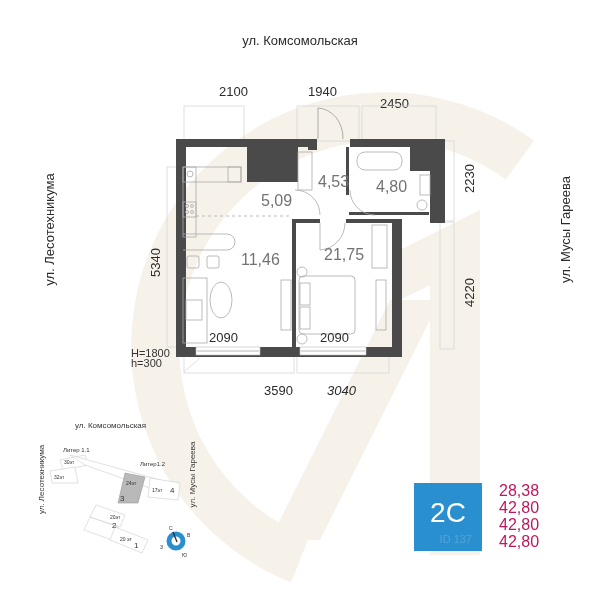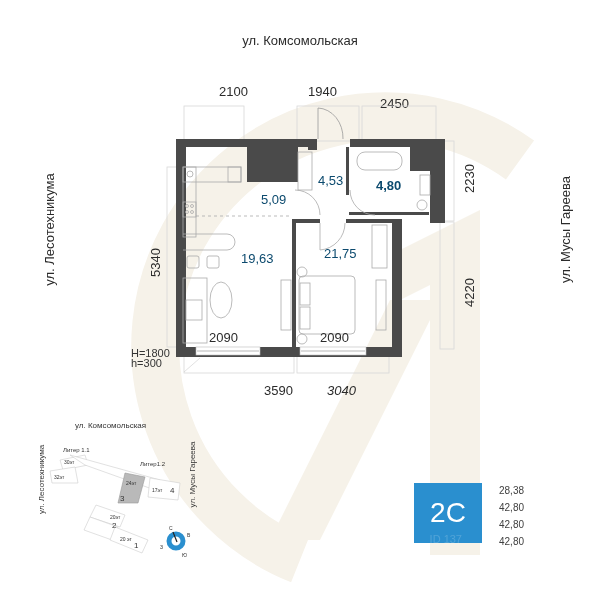--- a/index.html
+++ b/index.html
@@ -1,25 +1,25 @@
 <!DOCTYPE html>
 <html><head>
 <meta charset="utf-8">
 <style>
   html,body{margin:0;padding:0;background:#ffffff;}
   body{width:600px;height:600px;position:relative;overflow:hidden;font-family:"Liberation Sans","DejaVu Sans",sans-serif;color:#2b2b2b;}
   .abs{position:absolute;}
   .street{font-size:13px;color:#2b2b2b;white-space:nowrap;}
   .vert{transform:rotate(-90deg);transform-origin:center center;}
   .dim{font-size:13px;color:#2b2b2b;white-space:nowrap;}
-  .area{font-size:13px;color:#0c4a6e;white-space:nowrap;}
+  .area{font-size:16px;color:#737373;white-space:nowrap;}
   .small{font-size:8px;color:#333;white-space:nowrap;}
   .tiny{font-size:5px;color:#333;white-space:nowrap;}
   .badge{background:#2a8fcf;color:#fff;}
-  .vals div{font-size:10px;line-height:17px;color:#404040;}
+  .vals div{font-size:16px;line-height:17px;color:#be185d;}
 </style>
 </head>
 <body>
 
 <svg class="abs" style="left:0;top:0;" width="600" height="600" viewBox="0 0 600 600">
   <path d="M 520 160 A 230 230 0 1 0 300 560" fill="none" stroke="#f6f2e9" stroke-width="48"></path>
   <path d="M 360 200 L 420 170 L 500 170 L 500 560" fill="none" stroke="#f6f2e9" stroke-width="0"></path>
   <rect x="430" y="255" width="50" height="300" fill="#f6f2e9"></rect>
   <polygon points="270,540 390,300 440,300 320,540" fill="#f6f2e9"></polygon>
   <polygon points="400,250 480,210 480,260 400,300" fill="#f6f2e9"></polygon>
@@ -123,22 +123,22 @@
     <path d="M320 223 L320 250 A 27 27 0 0 0 345 223"></path>
   </g>
 
   <line x1="196" y1="216" x2="290" y2="216" stroke="#aaa" stroke-width="0.8" stroke-dasharray="3,3"></line>
 
   <line x1="184" y1="372" x2="200" y2="358" stroke="#ccc" stroke-width="0.6"></line>
 </svg>
 
 <div class="abs area" style="left:241px;top:192px;margin-left:20px;">5,09</div>
 <div class="abs area" style="left:318px;top:173px;">4,53</div>
-<div class="abs area" style="left:376px;top:178px;font-weight:bold;">4,80</div>
-<div class="abs area" style="left:241px;top:251px;">19,63</div>
+<div class="abs area" style="left:376px;top:178px;">4,80</div>
+<div class="abs area" style="left:241px;top:251px;">11,46</div>
 <div class="abs area" style="left:324px;top:246px;">21,75</div>
 
 <div class="abs dim" style="left:209px;top:330px;">2090</div>
 <div class="abs dim" style="left:320px;top:330px;">2090</div>
 
 <div class="abs" style="left:131px;top:348px;font-size:11px;line-height:10px;color:#333;">
   <div>H=1800</div>
   <div>h=300</div>
 </div>
 
@@ -180,23 +180,23 @@
     </g>
     <g font-size="5" fill="#333" font-family="Liberation Sans, sans-serif">
       <text x="139" y="115">С</text>
       <text x="157" y="122">В</text>
       <text x="130" y="134">З</text>
       <text x="152" y="142">Ю</text>
     </g>
   </svg>
 </div>
 
-<div class="abs badge" style="left:414px;top:483px;width:68px;height:60px;">
+<div class="abs badge" style="left:414px;top:483px;width:68px;height:68px;">
   <div style="position:absolute;left:0;top:14px;width:68px;text-align:center;font-size:28px;color:#fff;">2С</div>
-  <div style="position:absolute;left:0;top:50px;width:68px;text-align:right;padding-right:20px;box-sizing:border-box;font-size:11px;color:rgba(255,255,255,0.18);">ID 137</div>
+  <div style="position:absolute;left:0;top:50px;width:68px;text-align:right;padding-right:10px;box-sizing:border-box;font-size:11px;color:rgba(255,255,255,0.18);">ID 137</div>
 </div>
 
 <div class="abs vals" style="left:499px;top:482px;">
   <div>28,38</div>
   <div>42,80</div>
   <div>42,80</div>
   <div>42,80</div>
 </div>
 
 </body></html>

